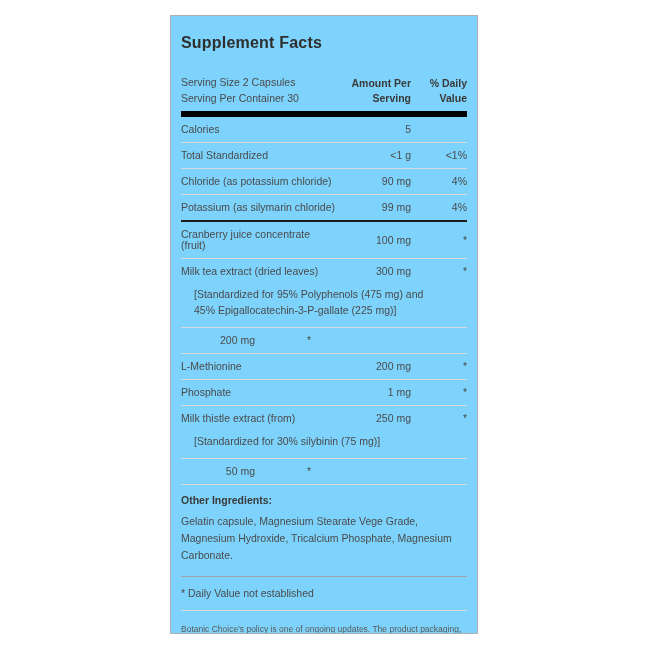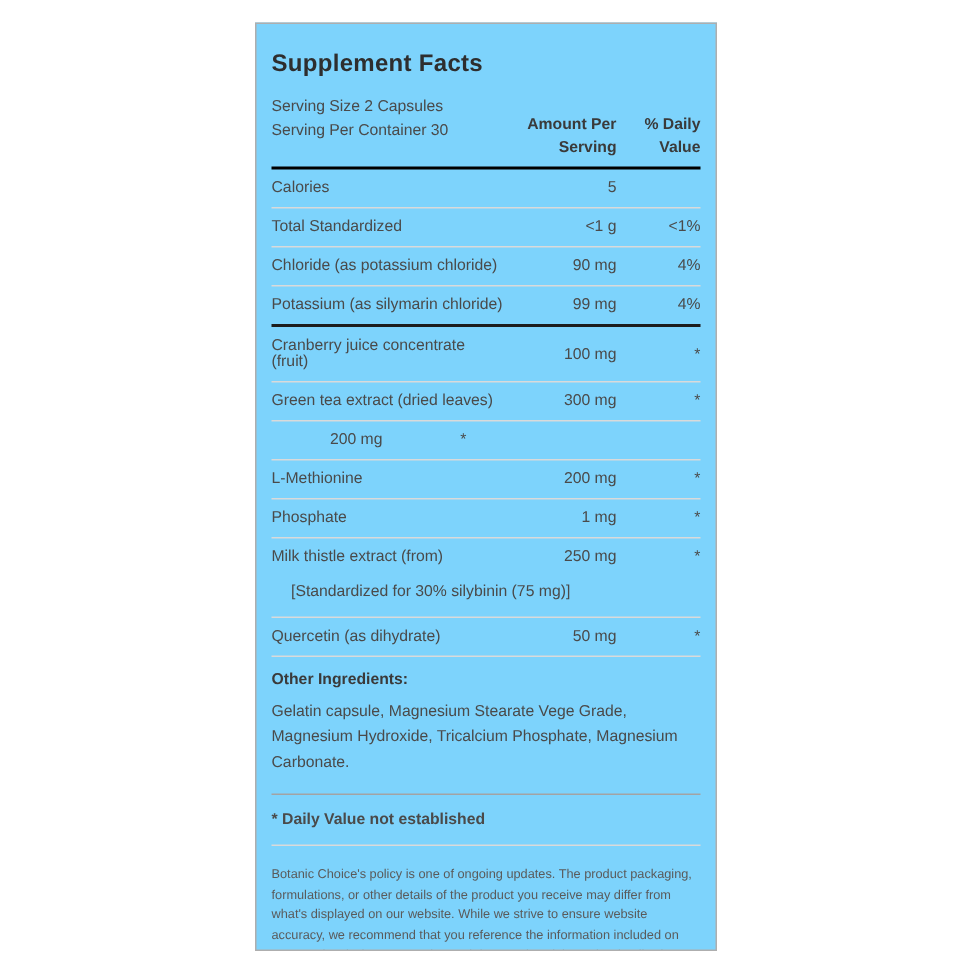--- a/index.html
+++ b/index.html
@@ -31,22 +31,22 @@
   }
   .title {
     font-size: 16px;
     font-weight: bold;
     color: #2e2e2e;
     letter-spacing: 0.2px;
     padding-top: 2px;
   }
   .head-flex {
     display: flex;
-    align-items: center;
-    border-bottom: 2px solid #000000;
+    align-items: flex-end;
+    border-bottom: 6px solid #000000;
     padding-bottom: 5px;
   }
   .serving-info { flex: 1; }
   .serving-line {
     font-size: 10.5px;
     line-height: 16px;
     color: #4a4a4a;
   }
   .col-head {
     font-size: 10.5px;
@@ -92,21 +92,20 @@
   .oi-text {
     font-size: 10.5px;
     line-height: 17px;
     color: #4a4a4a;
   }
   .footnote {
     border-bottom: 1px solid #dadada;
     font-size: 10.5px;
     color: #4a4a4a;
     padding: 10px 0 11px 0;
-    font-weight: bold;
   }
   .disclaimer {
     padding-top: 12px;
     font-size: 8.5px;
     line-height: 13.5px;
     color: #5a5a5a;
   }
 </style>
 </head>
 <body>
@@ -160,24 +159,25 @@
     <div class="row-block">
       <div class="row">
         <span class="name">Cranberry juice concentrate (fruit)</span>
         <span class="amount">100 mg</span>
         <span class="dv">*</span>
       </div>
     </div>
 
     <div class="row-block">
       <div class="row">
-        <span class="name">Green tea extract (dried leaves)</span>
+        <span class="name">Milk tea extract (dried leaves)</span>
         <span class="amount">300 mg</span>
         <span class="dv">*</span>
       </div>
+      <div class="note last">[Standardized for 95% Polyphenols (475 mg) and 45% Epigallocatechin-3-P-gallate (225 mg)]</div>
     </div>
 
     <div class="row-block">
       <div class="row">
         <span class="amount">200 mg</span>
         <span class="dv">*</span>
       </div>
     </div>
 
     <div class="row-block">
@@ -200,21 +200,20 @@
       <div class="row">
         <span class="name">Milk thistle extract (from)</span>
         <span class="amount">250 mg</span>
         <span class="dv">*</span>
       </div>
       <div class="note last">[Standardized for 30% silybinin (75 mg)]</div>
     </div>
 
     <div class="row-block">
       <div class="row">
-        <span class="name">Quercetin (as dihydrate)</span>
         <span class="amount">50 mg</span>
         <span class="dv">*</span>
       </div>
     </div>
 
     <div class="other-ingredients">
       <div class="oi-heading">Other Ingredients:</div>
       <div class="oi-text">Gelatin capsule, Magnesium Stearate Vege Grade, Magnesium Hydroxide, Tricalcium Phosphate, Magnesium Carbonate.</div>
     </div>
 

